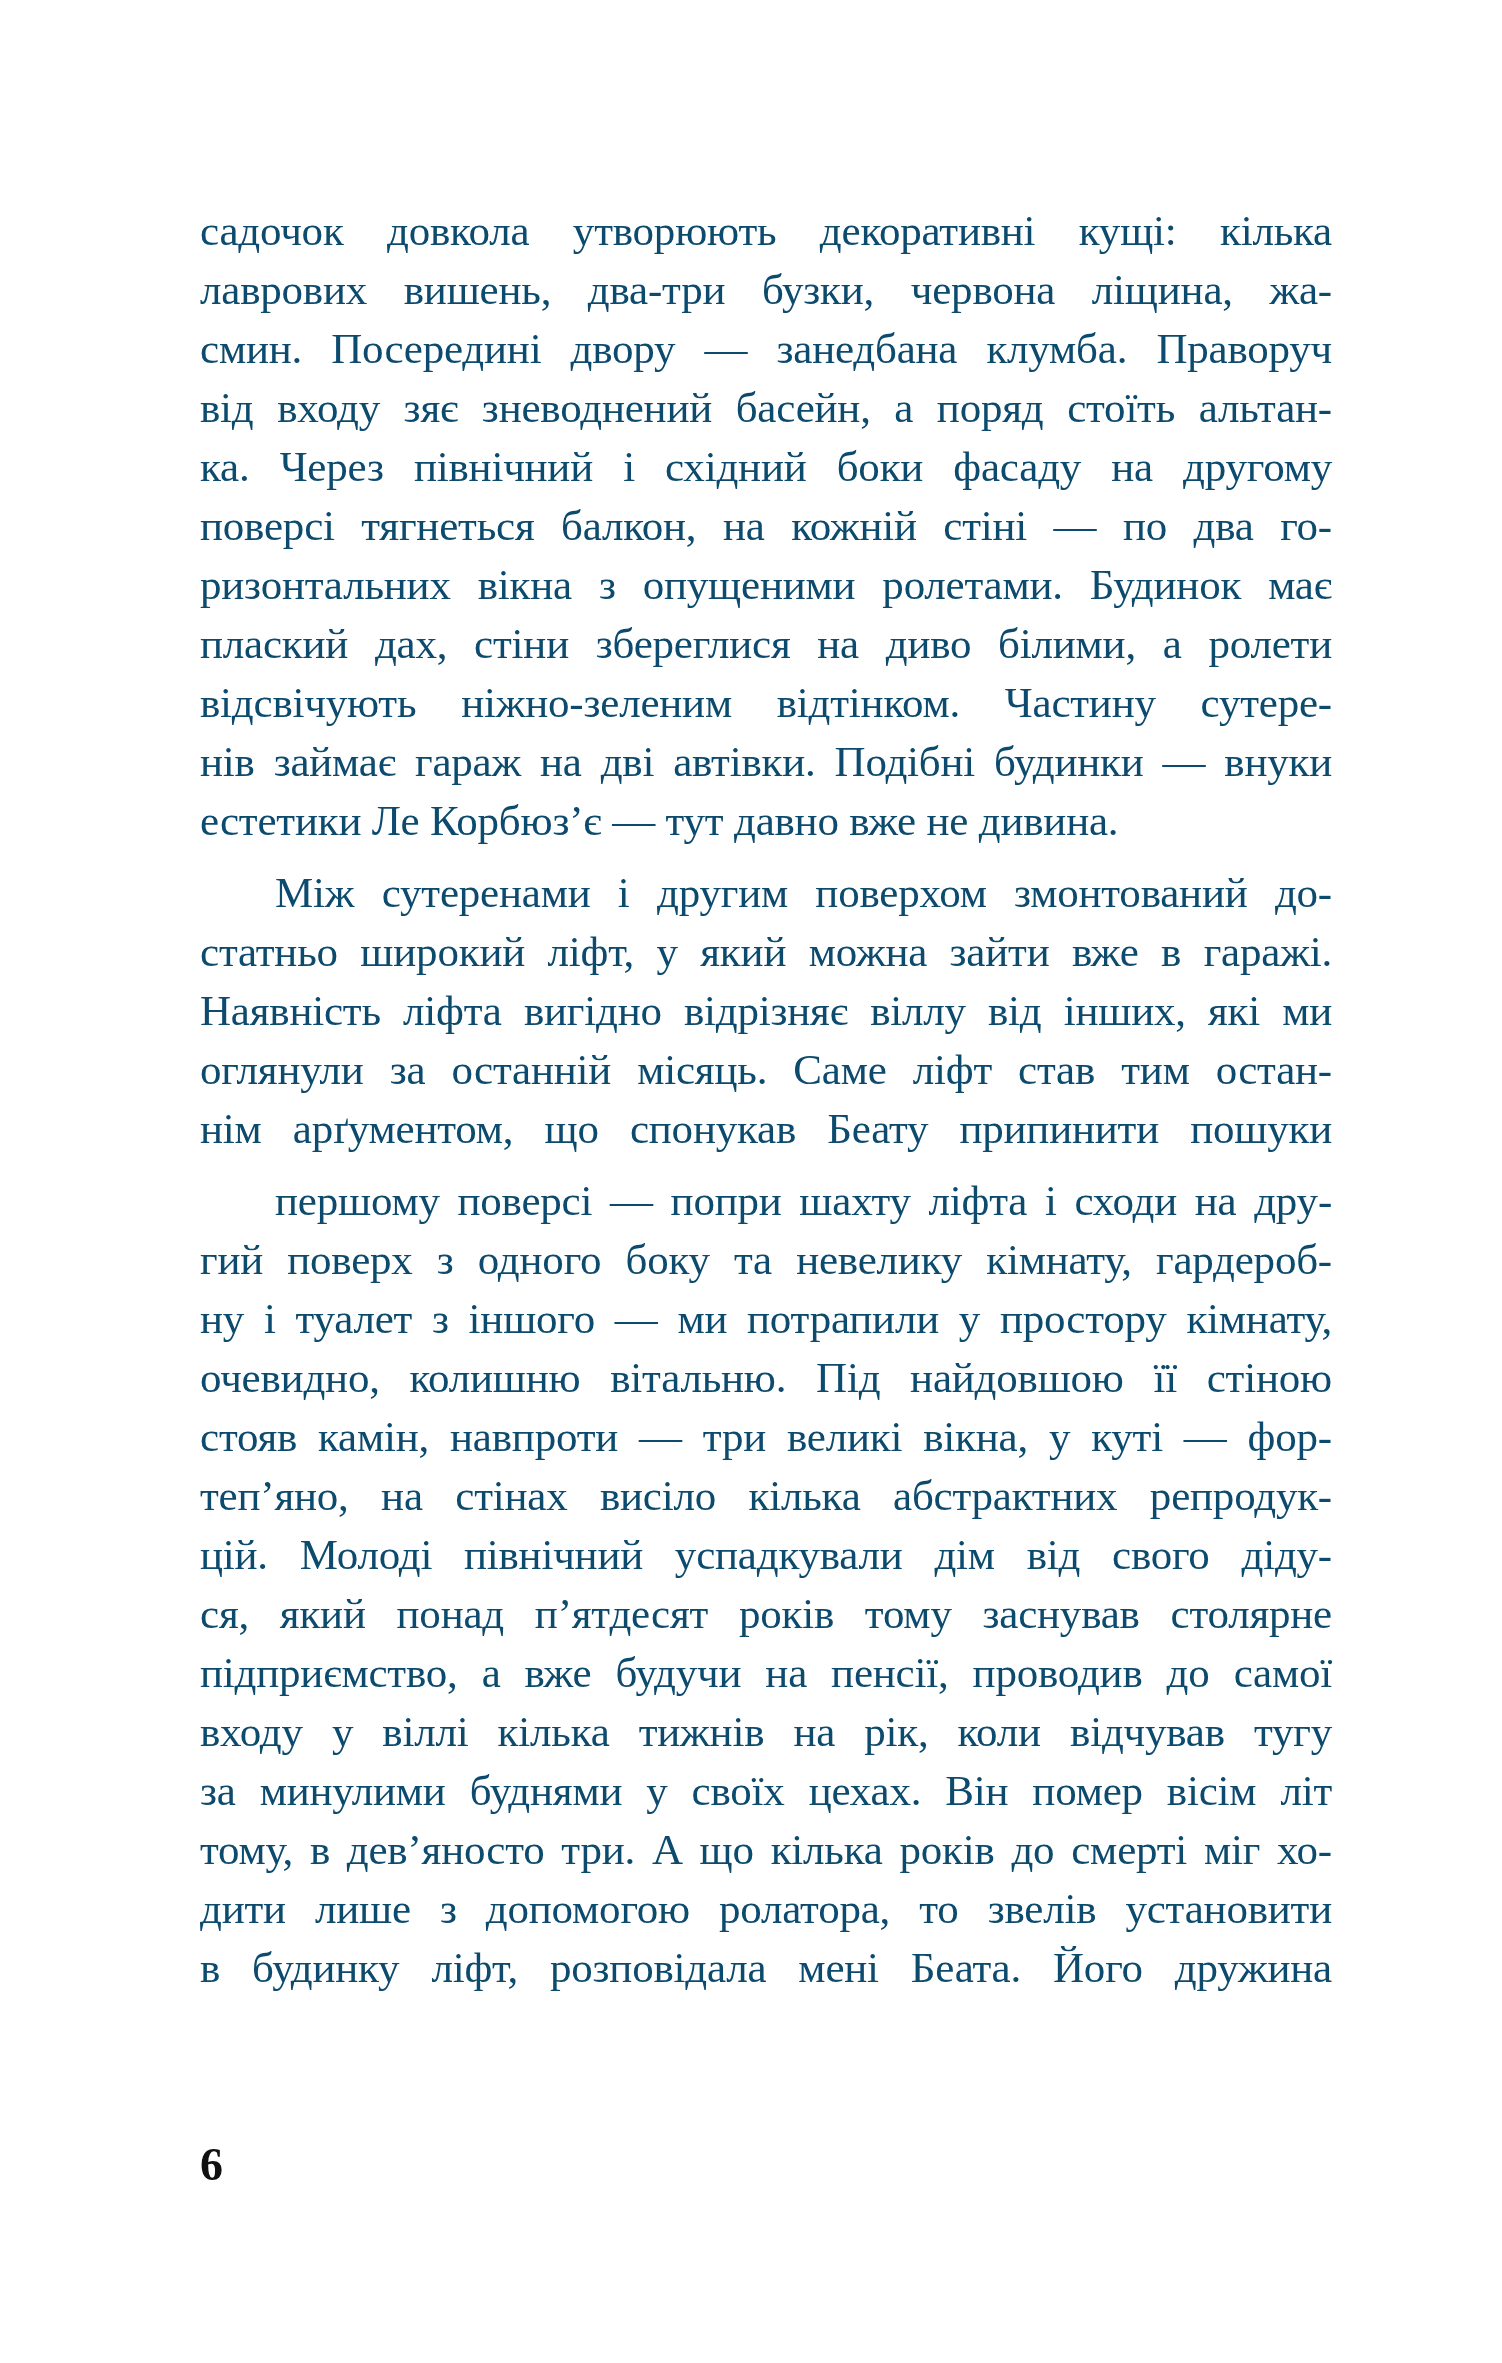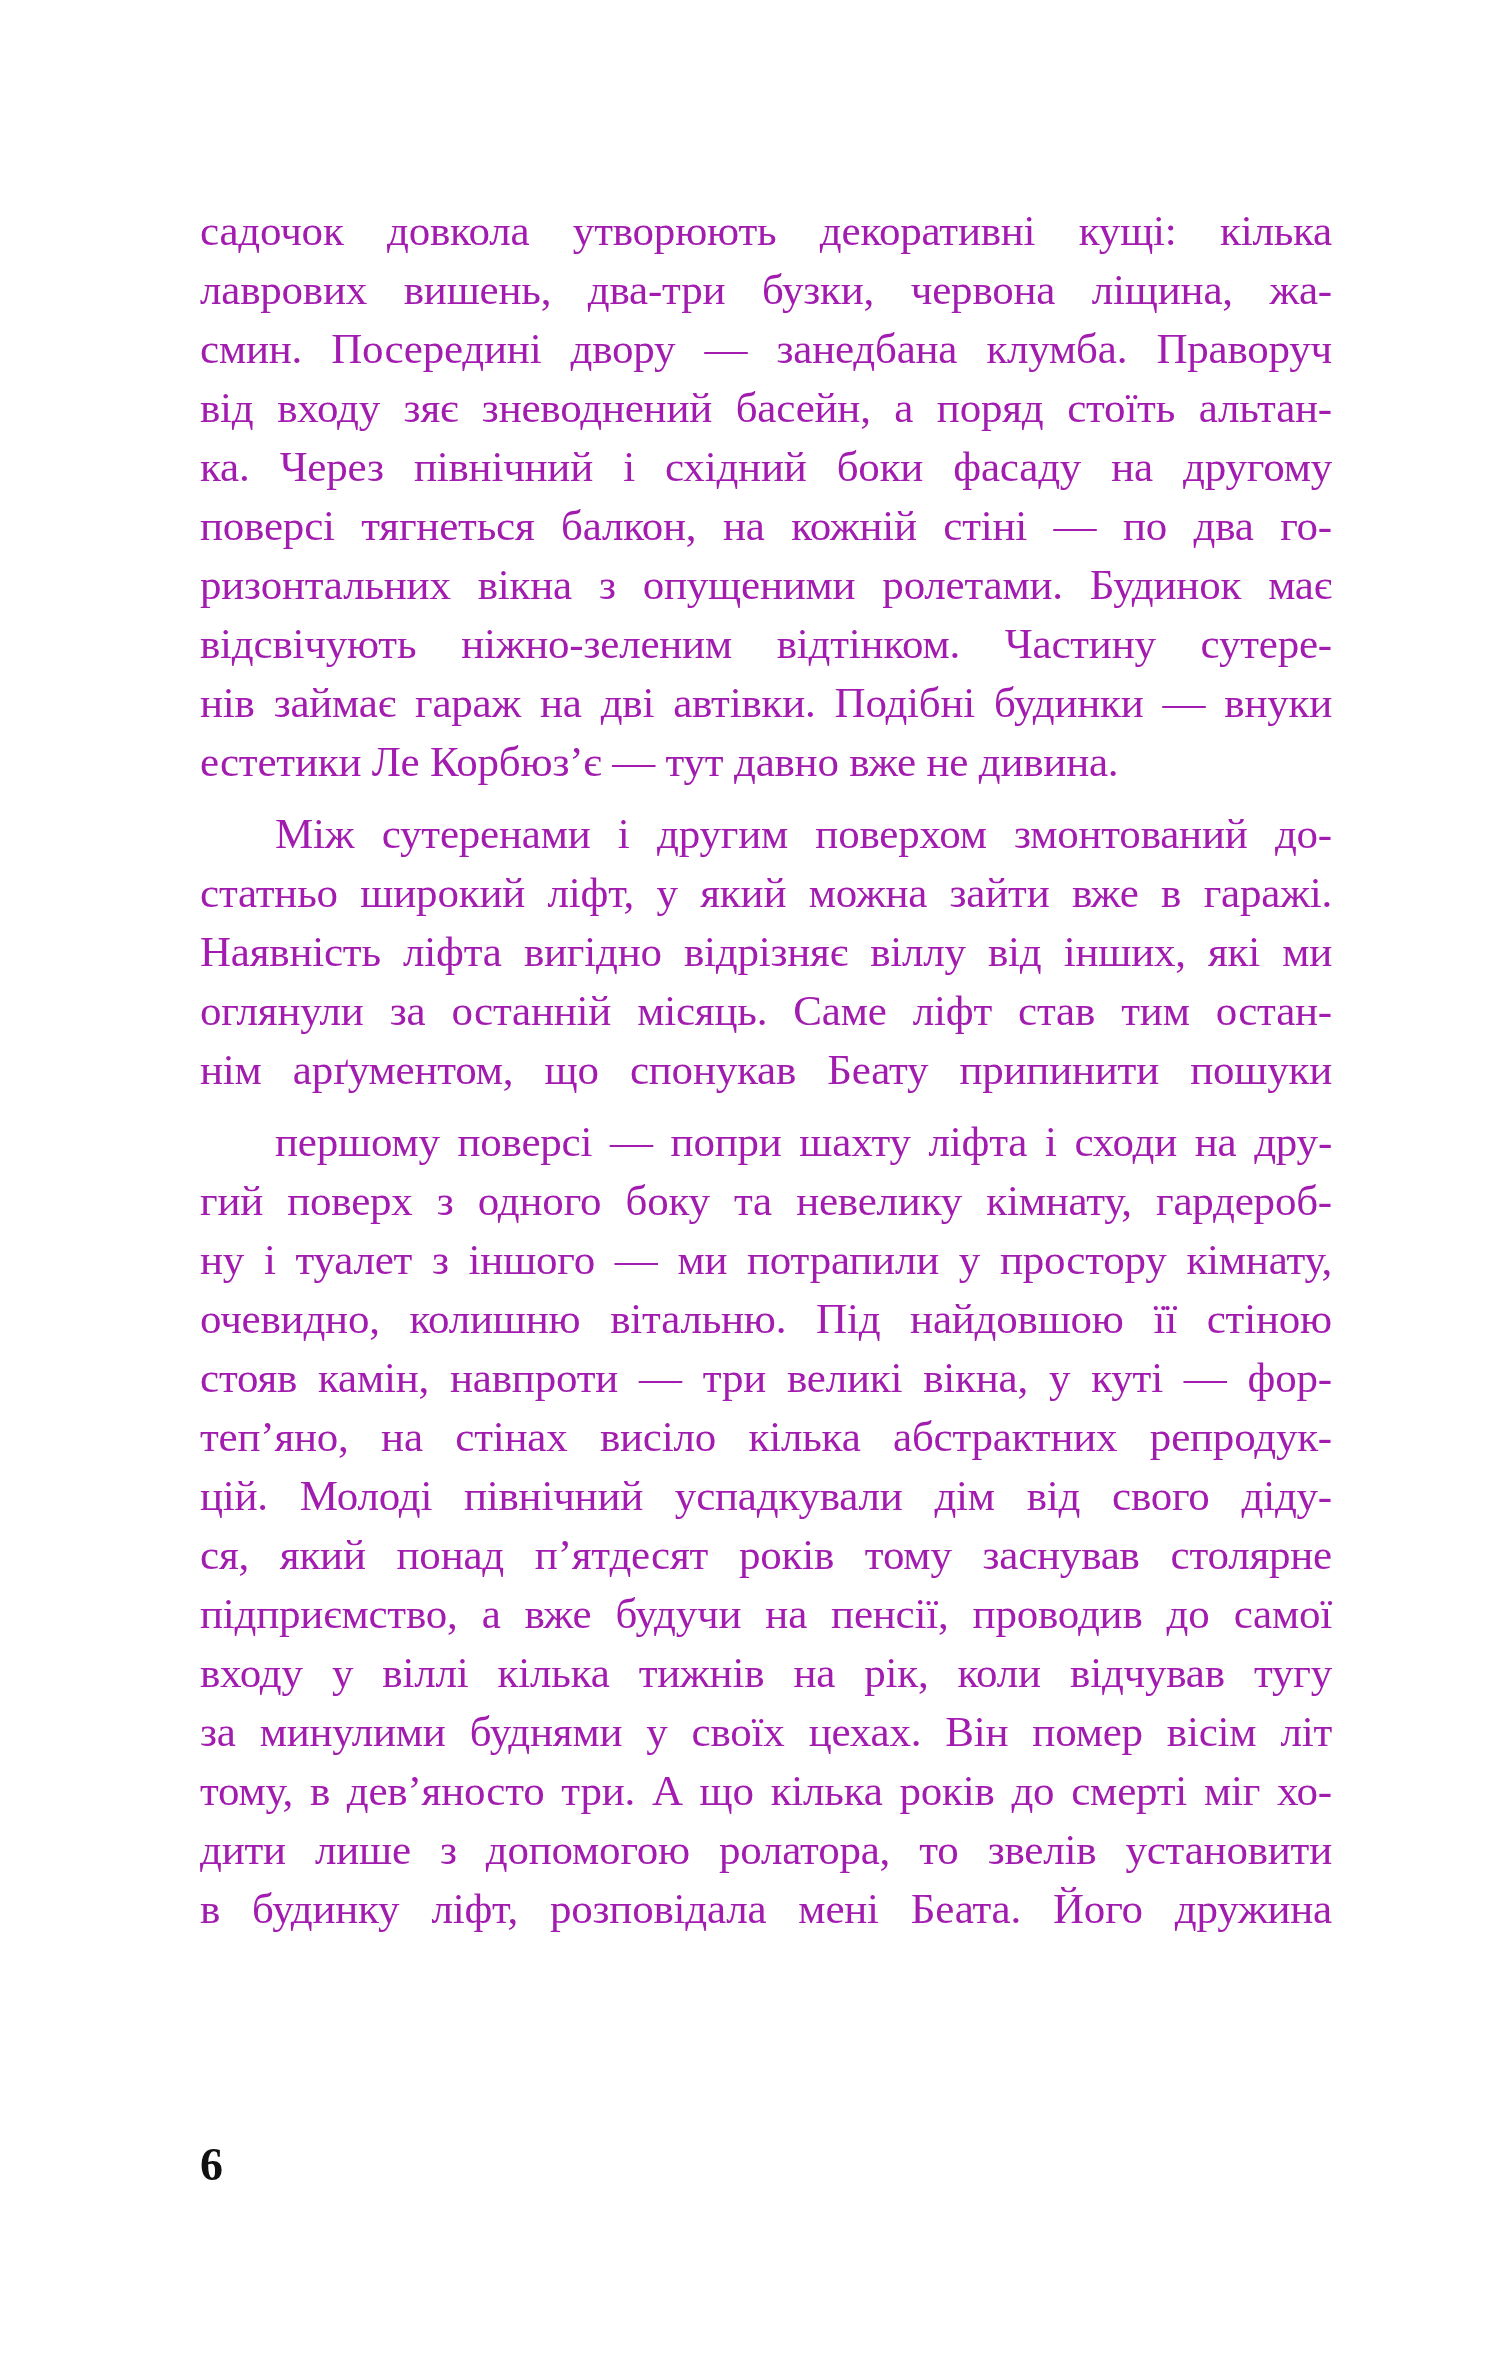--- a/index.html
+++ b/index.html
@@ -19,21 +19,21 @@
     inset: 0;
     background: #ffffff;
   }
   .text-block {
     position: absolute;
     left: 200px;
     top: 201px;
     width: 1132px;
     font-size: 43px;
     line-height: 59px;
-    color: #a21caf;
+    color: #0c4a6e;
     letter-spacing: -0.2px;
   }
   .para {
     margin: 0;
     padding: 0;
   }
   .line {
     text-align: justify;
     text-align-last: justify;
   }
@@ -60,20 +60,21 @@
 <div class="page">
   <main id="text-block" class="text-block">
       <div class="para">
         <div class="line">садочок довкола утворюють декоративні кущі: кілька</div>
         <div class="line">лаврових вишень, два-три бузки, червона ліщина, жа-</div>
         <div class="line">смин. Посередині двору — занедбана клумба. Праворуч</div>
         <div class="line">від входу зяє зневоднений басейн, а поряд стоїть альтан-</div>
         <div class="line">ка. Через північний і східний боки фасаду на другому</div>
         <div class="line">поверсі тягнеться балкон, на кожній стіні — по два го-</div>
         <div class="line">ризонтальних вікна з опущеними ролетами. Будинок має</div>
+        <div class="line">плаский дах, стіни збереглися на диво білими, а ролети</div>
         <div class="line">відсвічують ніжно-зеленим відтінком. Частину сутере-</div>
         <div class="line">нів займає гараж на дві автівки. Подібні будинки — внуки</div>
         <div class="line para-end">естетики Ле Корбюз’є — тут давно вже не дивина.</div>
       </div>
       <div class="para indent">
         <div class="line">Між сутеренами і другим поверхом змонтований до-</div>
         <div class="line">статньо широкий ліфт, у який можна зайти вже в гаражі.</div>
         <div class="line">Наявність ліфта вигідно відрізняє віллу від інших, які ми</div>
         <div class="line">оглянули за останній місяць. Саме ліфт став тим остан-</div>
         <div class="line">нім арґументом, що спонукав Беату припинити пошуки</div>

